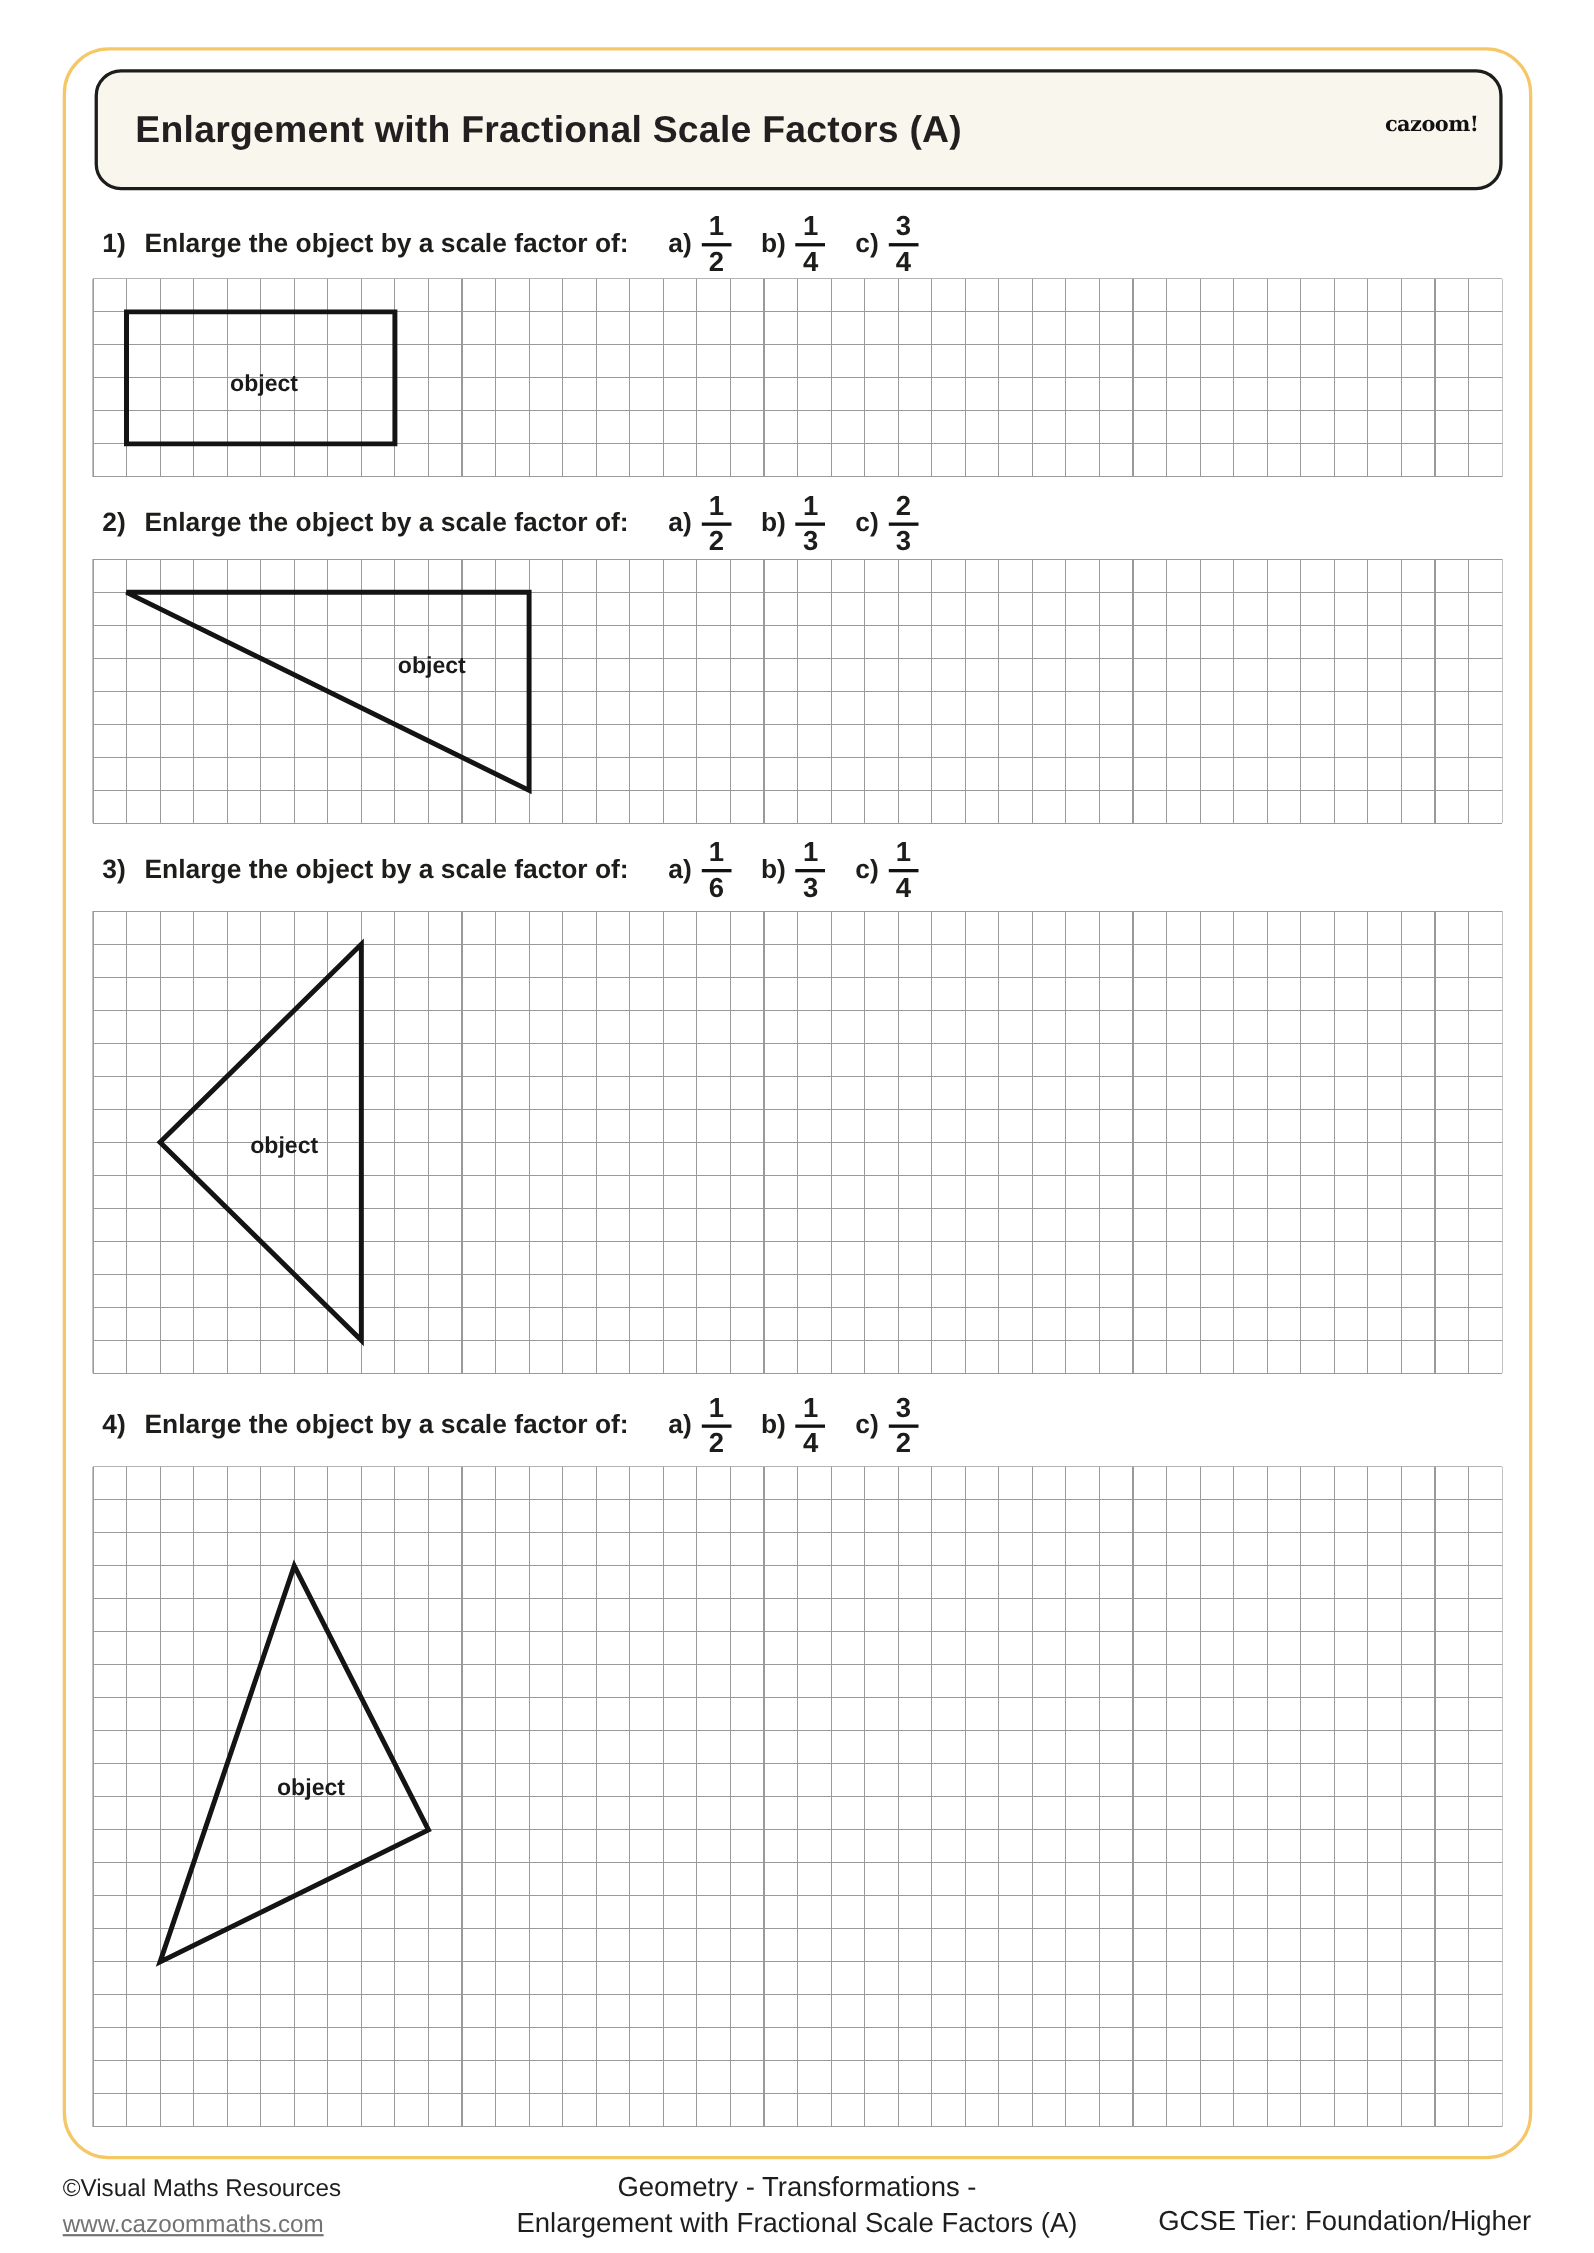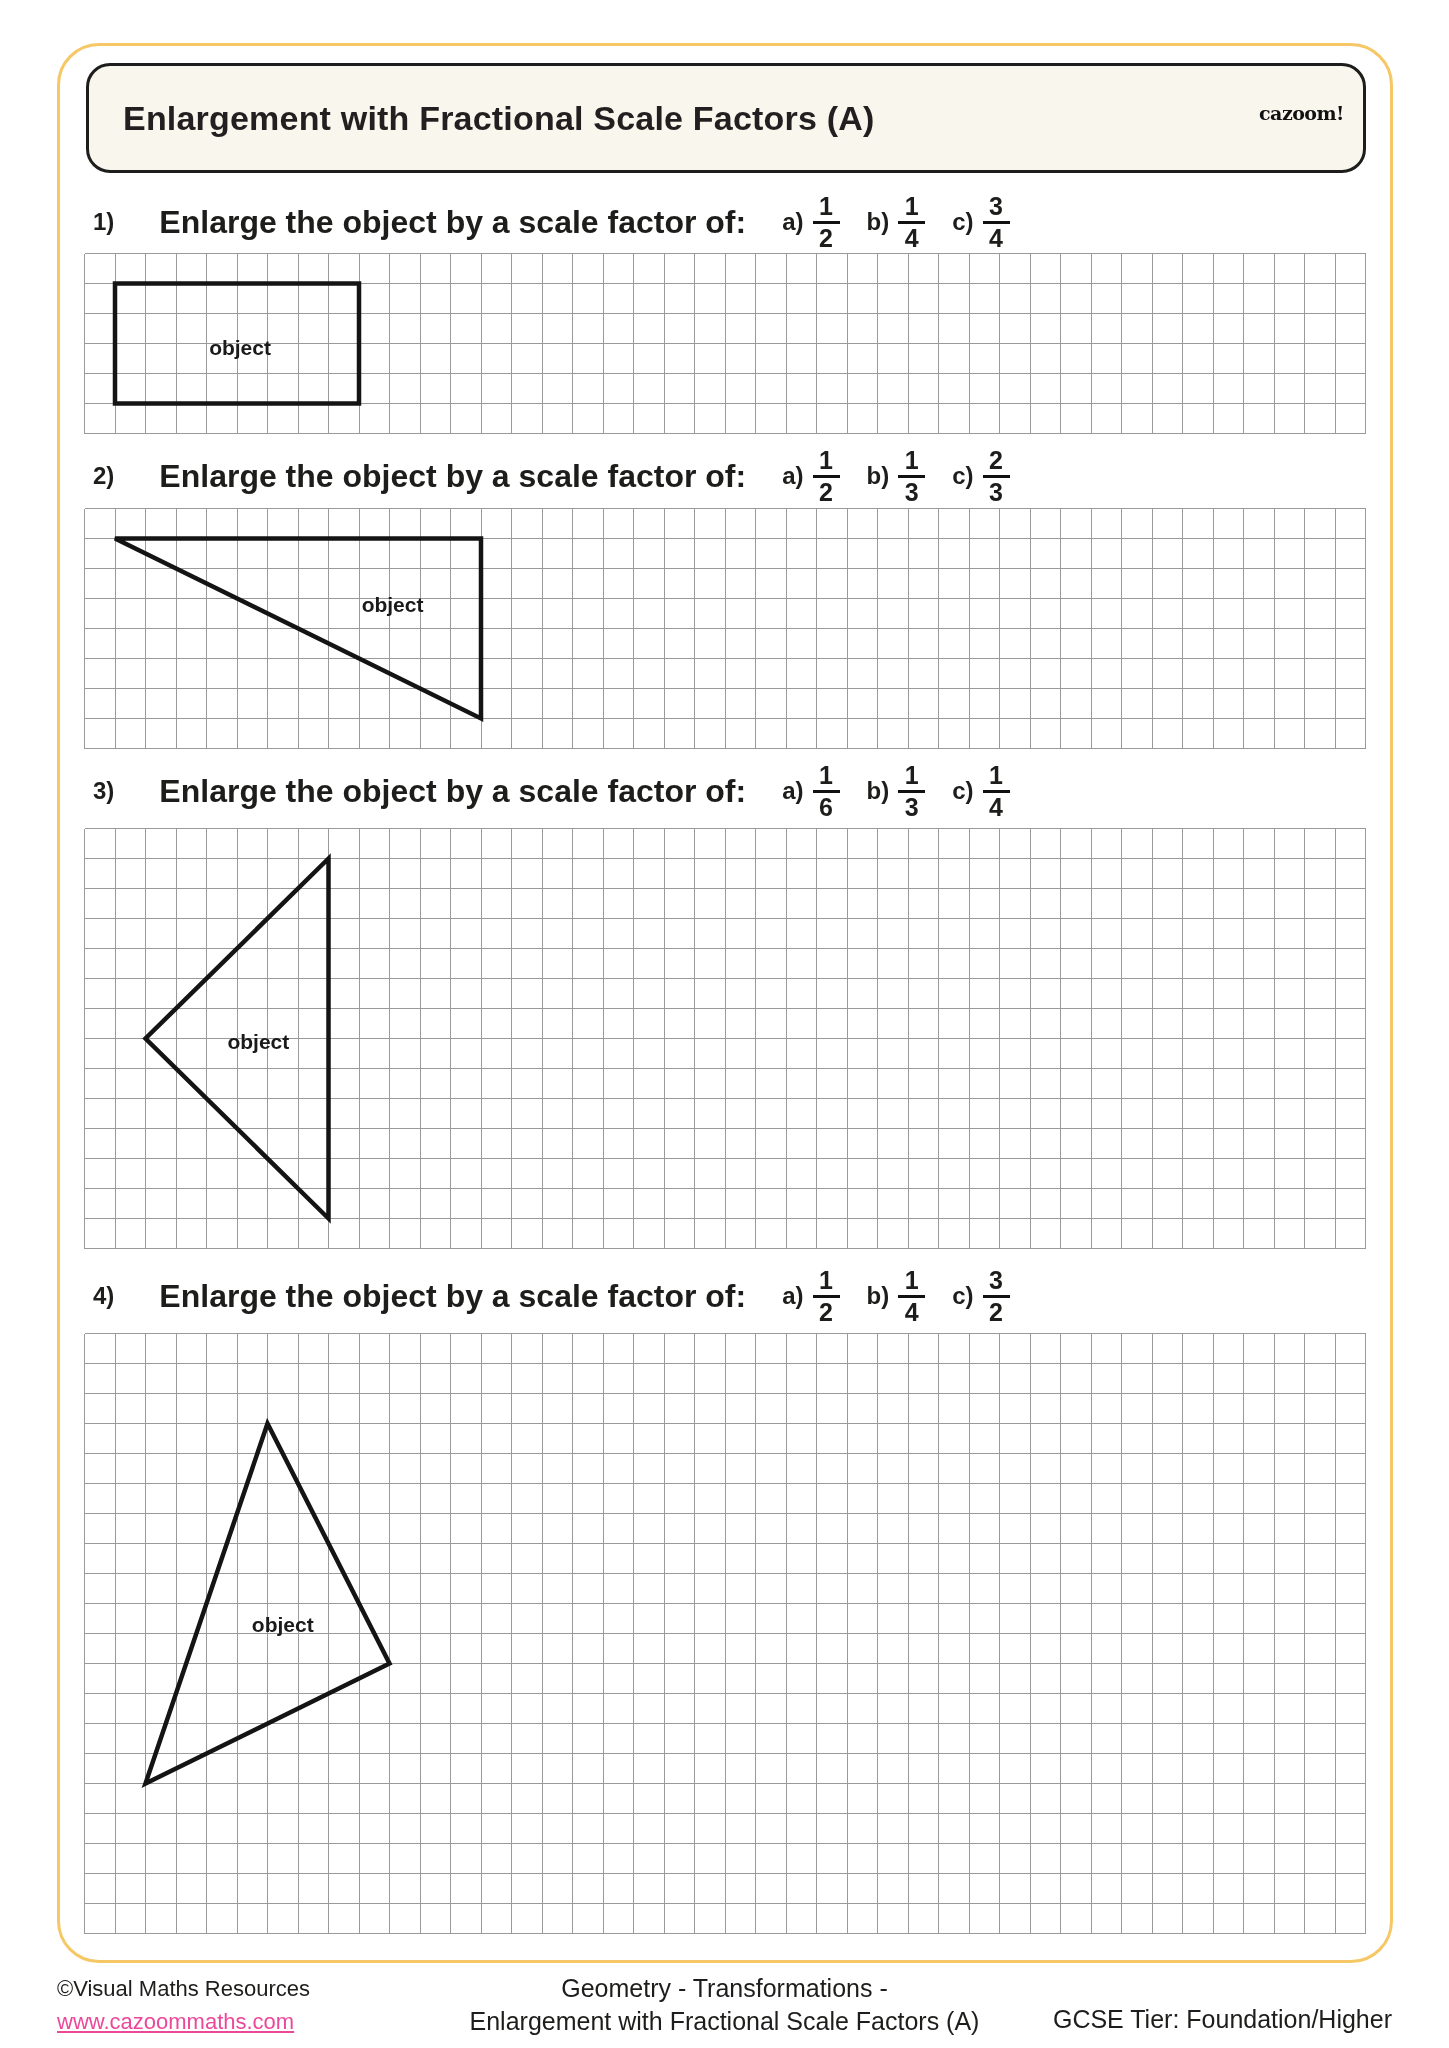--- a/index.html
+++ b/index.html
@@ -30,36 +30,36 @@
     font-family:"DejaVu Serif", serif; font-weight:bold; font-size:19px;
     letter-spacing:-0.5px; margin-top:1px; color:#111;
   }
   .question { position:absolute; left:0; right:0; }
   .q1 { top:192px; } .q2 { top:446px; } .q3 { top:761px; } .q4 { top:1266px; }
   .q-header {
     position:absolute; left:93px; top:0; height:60px;
     display:flex; align-items:center; white-space:nowrap;
   }
   .q-num { font-size:24px; font-weight:bold; margin-right:17px; }
-  .q-prompt { font-size:32px; font-weight:bold;margin-left:28px; }
+  .q-prompt { font-size:24px; font-weight:bold; }
   .parts { display:inline-flex; align-items:center; gap:27px; margin-left:36px; }
   .part { display:inline-flex; align-items:center; gap:9px; }
   .part-label { font-size:24px; font-weight:bold; }
   .fraction { display:inline-flex; flex-direction:column; align-items:center; }
   .fraction .num, .fraction .den { font-size:25px; font-weight:bold; line-height:25px; }
   .fraction .bar { width:27px; height:3px; background:#111; margin:2px 0; }
   .grid-svg { position:absolute; left:84px; background:#fff; }
   .q1 .grid-svg { top:61px; } .q2 .grid-svg { top:62px; }
   .q3 .grid-svg { top:67px; } .q4 .grid-svg { top:67px; }
   .grid-svg text { font-family:"Liberation Sans", sans-serif; }
   .footer-left  { position:absolute; left:57px;  top:1972px; font-size:22px; line-height:33px; }
   .footer-center{ position:absolute; left:0; width:1449px; top:1972px; text-align:center;
                   font-size:25px; line-height:33px; }
   .footer-right { position:absolute; right:57px; top:2005px; font-size:25px; }
-  .footer-left a { color:#ec4899; text-decoration:underline; }
+  .footer-left a { color:#737373; text-decoration:underline; }
 </style>
 </head>
 <body>
 
 <div class="accent-border"></div>
 
 <header class="title-box">
   <h1>Enlargement with Fractional Scale Factors (A)</h1>
   <div class="logo">
     <svg width="55" height="60" viewBox="0 0 55 60">

